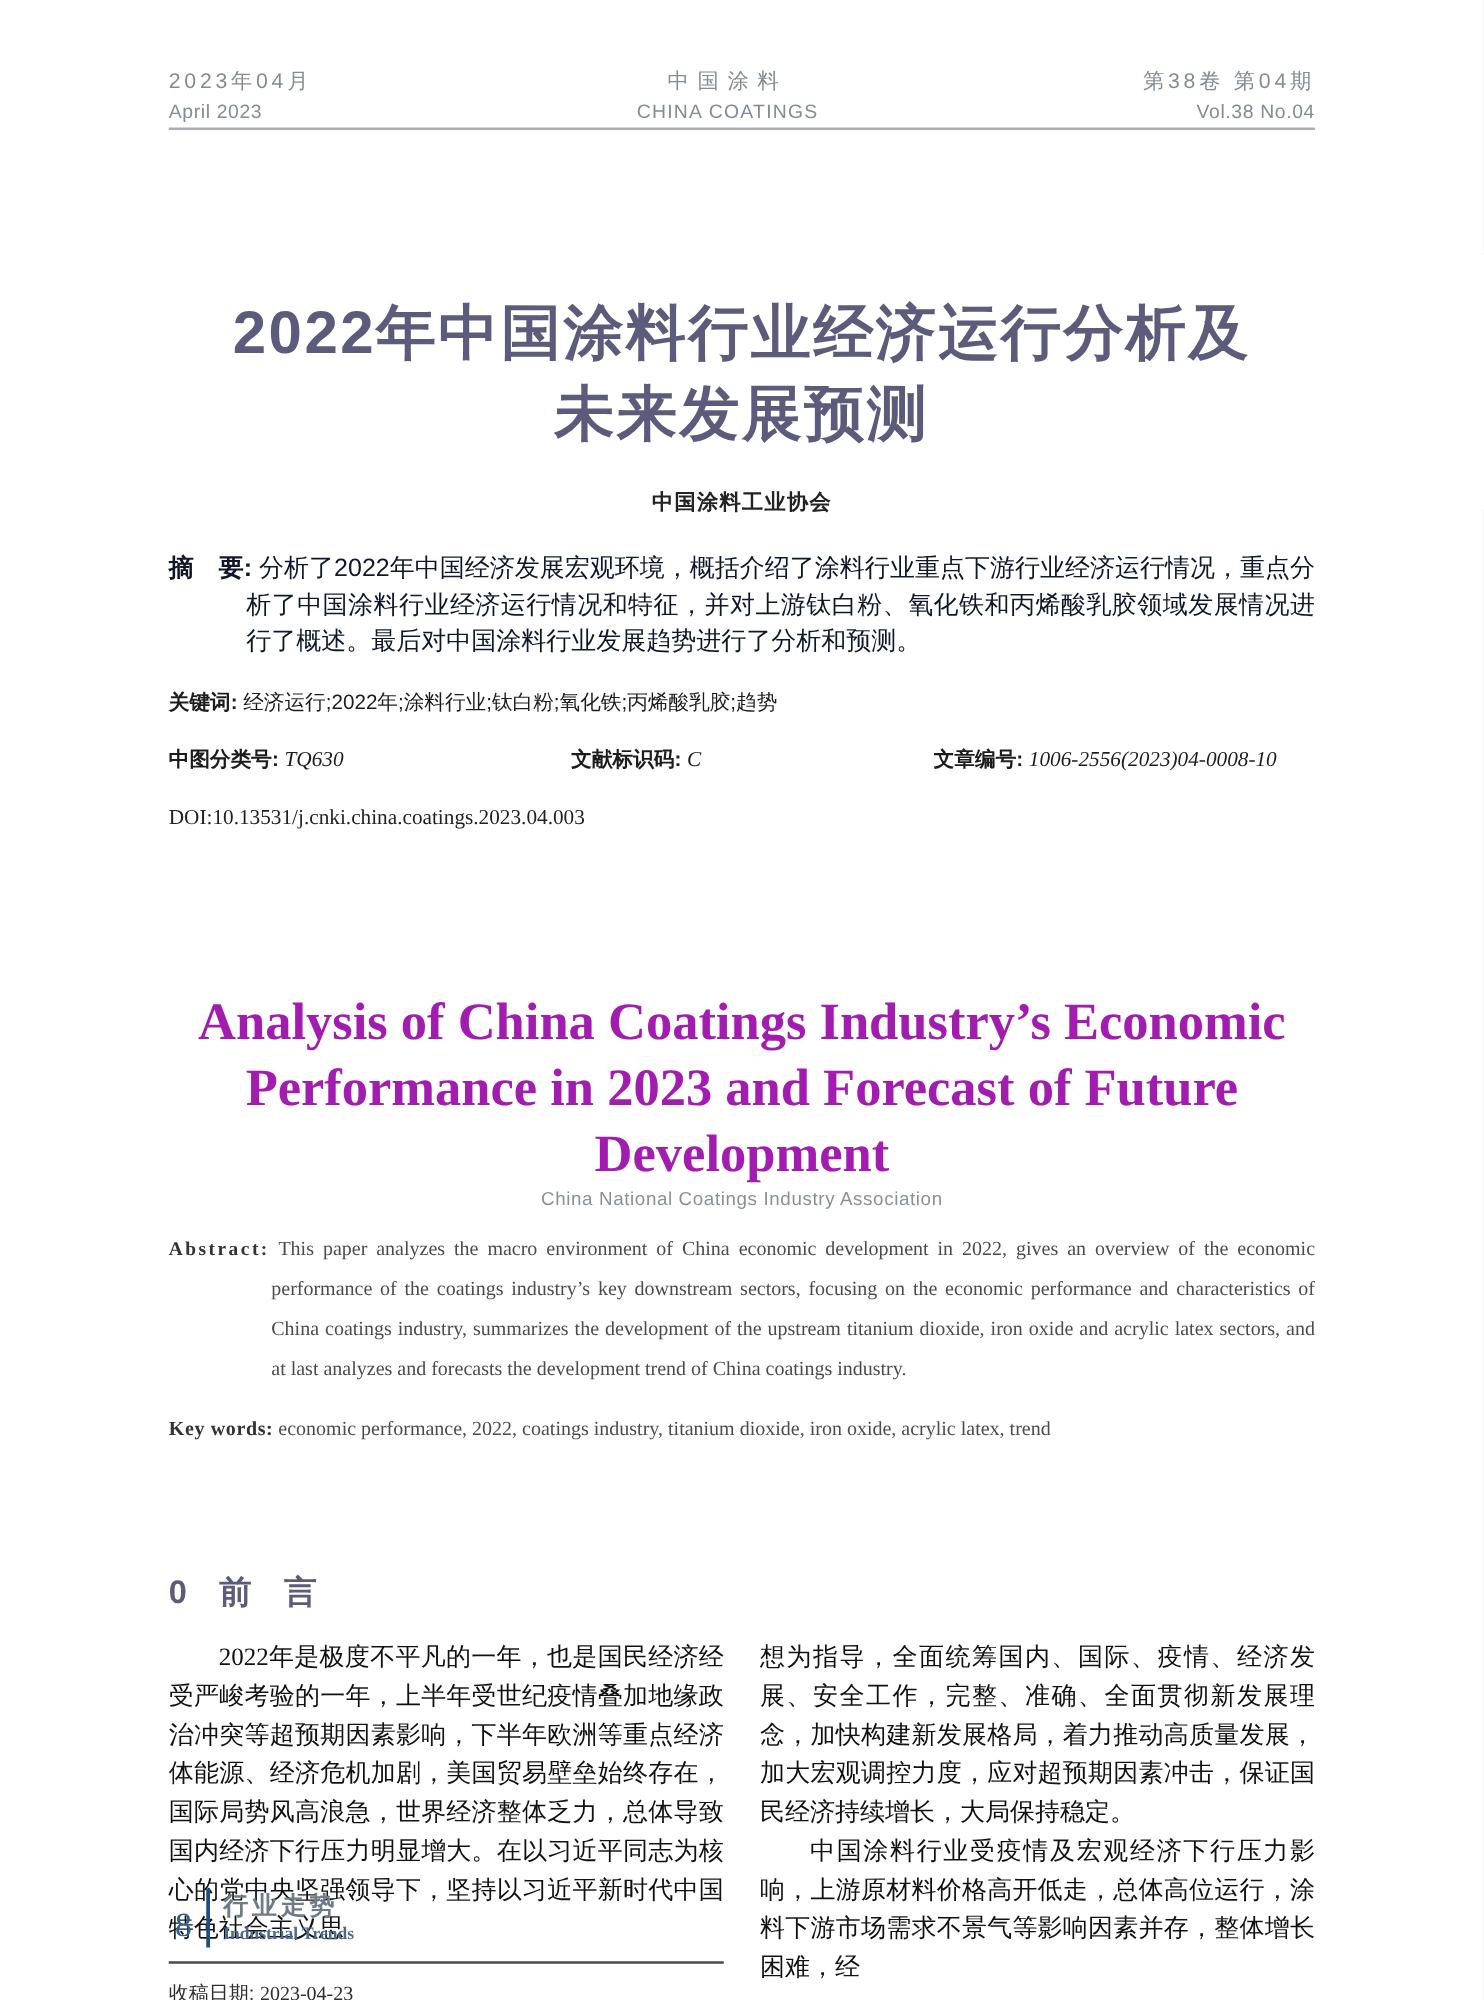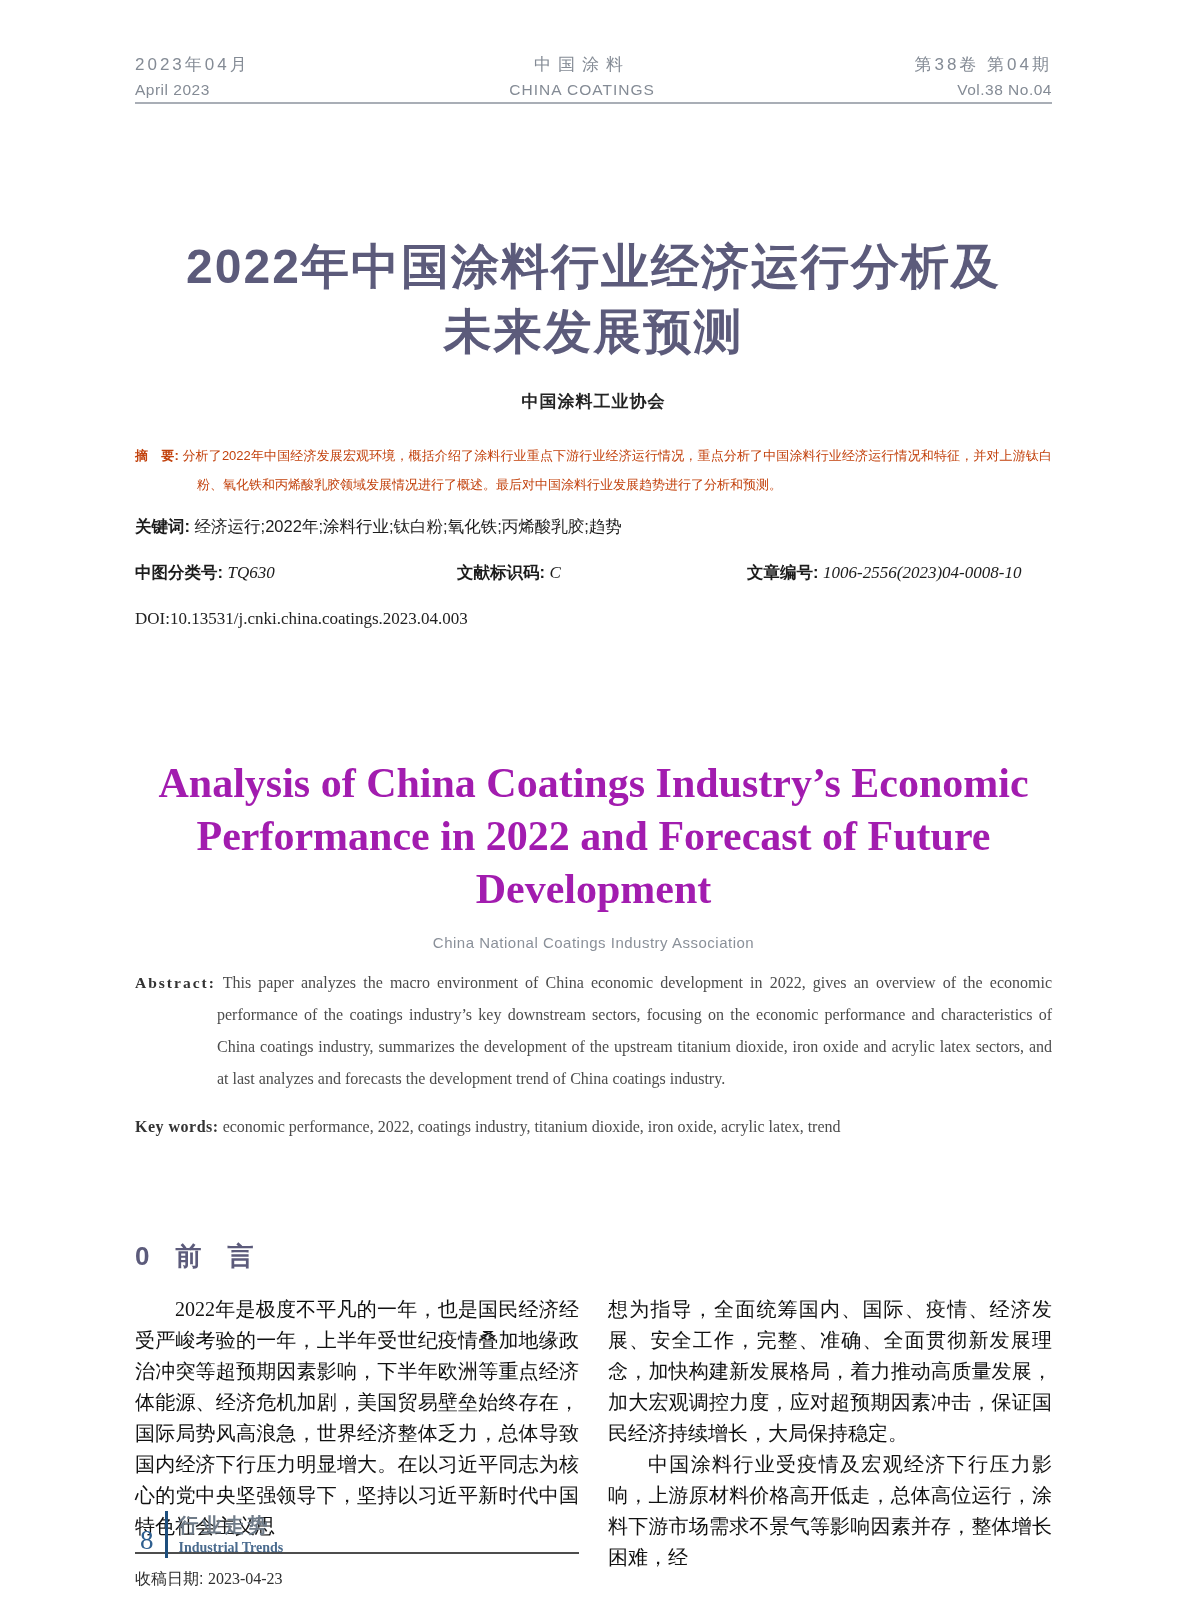--- a/index.html
+++ b/index.html
@@ -17,35 +17,35 @@
   .jheader .c-right{text-align:right;}
   .h-cn{font-size:17px;letter-spacing:3px;}
   .c-center .h-cn{letter-spacing:7px;}
   .h-en{font-size:15.5px;letter-spacing:0.5px;}
   .c-center .h-en{letter-spacing:1px;}
   
   .title-cn{margin-top:130px;text-align:center;font-weight:bold;
     font-size:48px;line-height:65px;color:#5c5b7b;letter-spacing:2px;}
   .author-cn{margin-top:26px;text-align:center;font-size:17px;font-weight:bold;color:#232323;letter-spacing:1px;}
   
-  .abs{margin-top:28px;font-size:13px;line-height:29px;text-align:justify;color:#c2410c;
+  .abs{margin-top:28px;font-size:20px;line-height:29px;text-align:justify;color:#0f172a;
     padding-left:62px;text-indent:-62px;}
   .abs .label,.kw .label{font-weight:bold;}
   .kw{margin-top:4px;font-size:16.5px;line-height:29px;padding-left:62px;text-indent:-62px;}
   .class-row{margin-top:9px;display:flex;font-size:16.5px;line-height:28px;}
   .class-row .label{font-weight:bold;}
   .class-row .value{font-family:"Liberation Serif",serif;font-size:17px;font-style:italic;}
   .cr-1{width:322px;}
   .cr-2{width:290px;}
   .cr-3{flex:1;}
   .doi{margin-top:22px;font-family:"Liberation Serif",serif;font-size:17px;color:#222;}
   
   .title-en{margin-top:128px;text-align:center;font-family:"Liberation Serif",serif;
     font-weight:bold;font-size:42px;line-height:53px;color:#a21caf;}
-  .author-en{margin-top:18px;text-align:center;font-size:15px;color:#8a9099;letter-spacing:0.5px;}
+  .author-en{text-align:center;font-size:15px;color:#8a9099;letter-spacing:0.5px;}
   .abs-en{margin-top:16px;font-family:"Liberation Serif",serif;font-size:16px;line-height:32px;
     text-align:justify;color:#4c4c4c;padding-left:82px;text-indent:-82px;}
   .abs-en .label{font-weight:bold;color:#333;letter-spacing:2px;font-size:15.5px;}
   .kw-en{font-family:"Liberation Serif",serif;font-size:16px;line-height:32px;color:#4c4c4c;
     padding-left:92px;text-indent:-92px;}
   .kw-en .label{font-weight:bold;color:#333;letter-spacing:0.5px;}
   
   .section-h{margin-top:96px;color:#5c5b7b;font-weight:bold;font-size:26px;
     display:flex;align-items:baseline;}
   .section-h .num{margin-right:26px;}
@@ -102,21 +102,21 @@
   <div class="class-row">
     <div class="cr-1"><span class="label">中图分类号:</span> <span class="value">TQ630</span></div>
     <div class="cr-2"><span class="label">文献标识码:</span> <span class="value">C</span></div>
     <div class="cr-3"><span class="label">文章编号:</span> <span class="value">1006-2556(2023)04-0008-10</span></div>
   </div>
 
   <div class="doi">DOI:10.13531/j.cnki.china.coatings.2023.04.003</div>
 
   <div class="title-en">
     <div>Analysis of China Coatings Industry’s Economic</div>
-    <div>Performance in 2022 and Forecast of Future Development</div>
+    <div>Performance in 2023 and Forecast of Future Development</div>
   </div>
 
   <div class="author-en">China National Coatings Industry Association</div>
 
   <p class="abs-en"><span class="label">Abstract:</span> <span>This paper analyzes the macro environment of China economic development in 2022, gives an overview of the economic performance of the coatings industry’s key downstream sectors, focusing on the economic performance and characteristics of China coatings industry, summarizes the development of the upstream titanium dioxide, iron oxide and acrylic latex sectors, and at last analyzes and forecasts the development trend of China coatings industry.</span></p>
 
   <p class="kw-en"><span class="label">Key words:</span> <span>economic performance, 2022, coatings industry, titanium dioxide, iron oxide, acrylic latex, trend</span></p>
 
   <div class="section-h">
     <span class="num">0</span>

